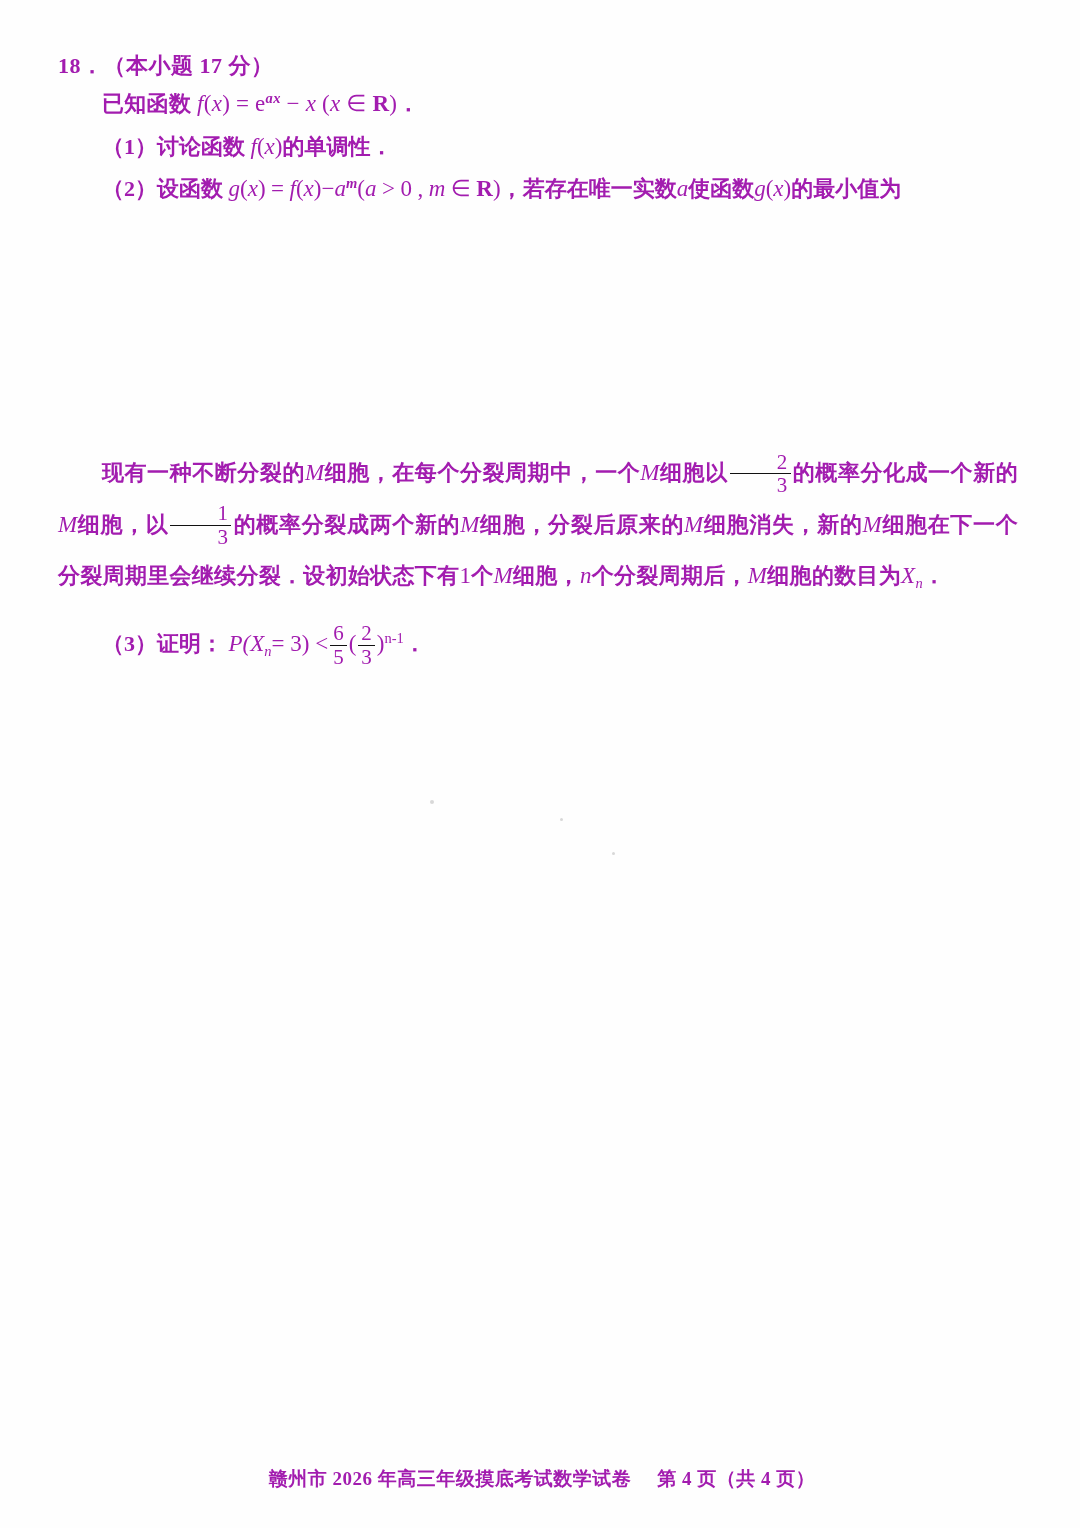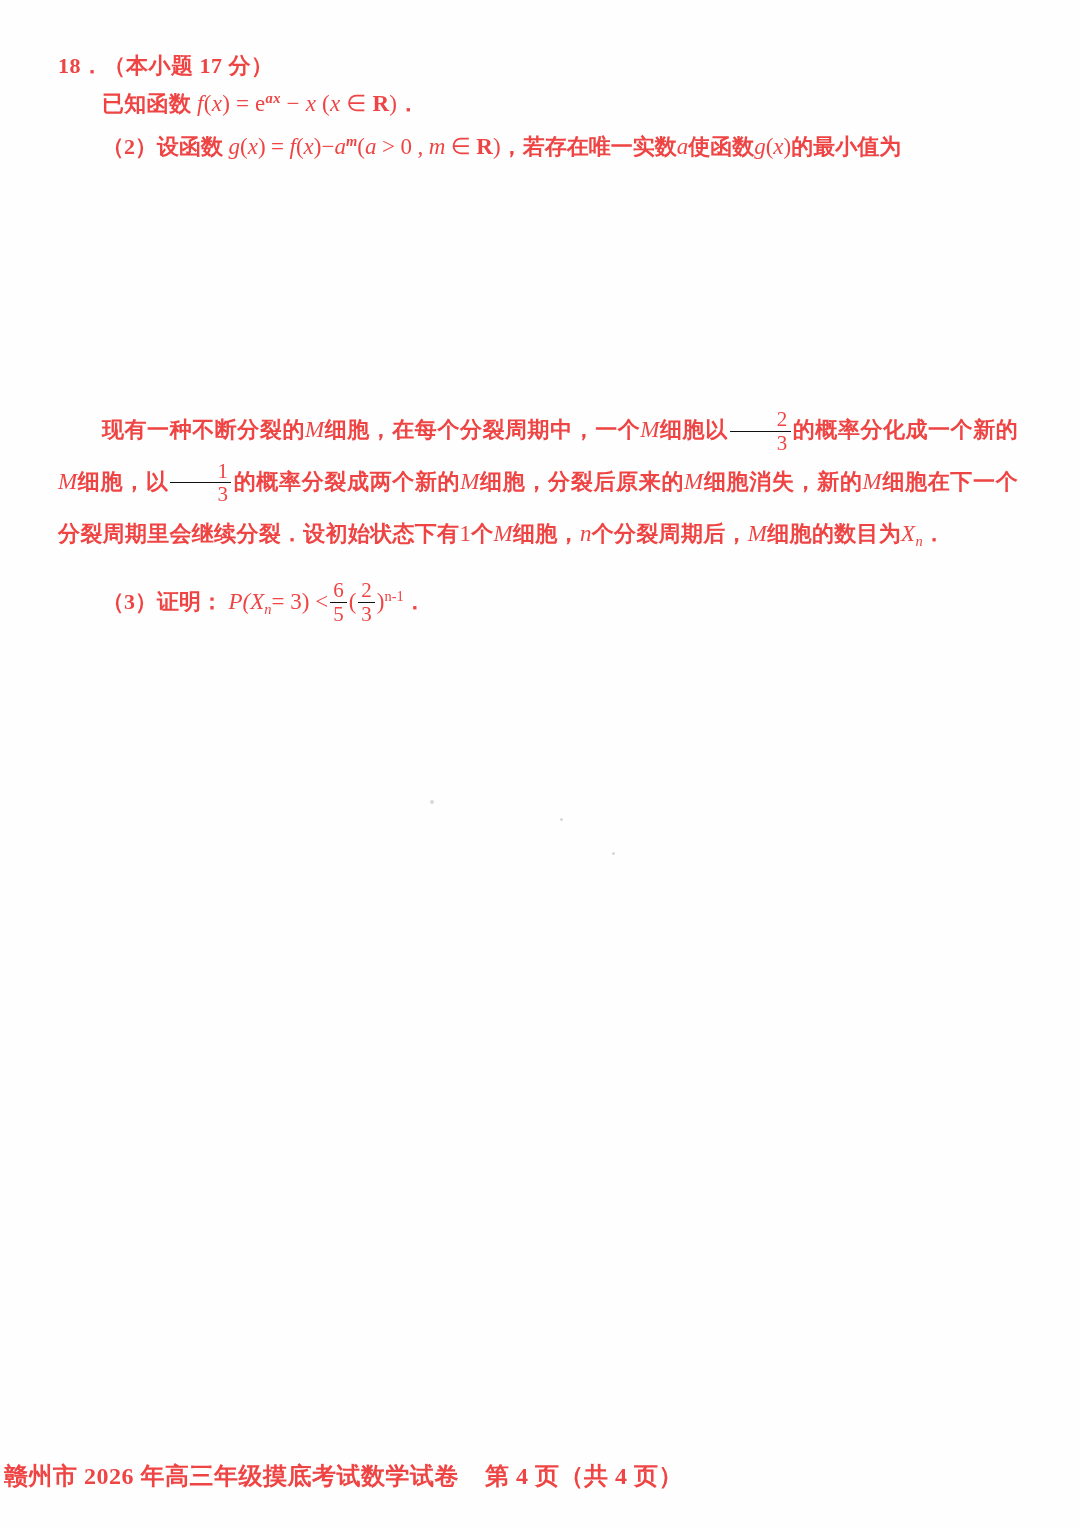--- a/index.html
+++ b/index.html
@@ -6,21 +6,21 @@
     margin: 0;
     padding: 0;
     background: #ffffff;
   }
   .page {
     position: relative;
     width: 1080px;
     height: 1528px;
     background: #fefefe;
     font-family: "Liberation Serif", "DejaVu Serif", serif;
-    color: #ef4444;
+    color: #a21caf;
     overflow: hidden;
   }
   .content {
     position: absolute;
     left: 58px;
     top: 48px;
     width: 960px;
   }
   .qblock { margin-bottom: 0; }
   .qhead {
@@ -98,22 +98,22 @@
     top: -1px;
   }
   .frac .num-t { display: block; padding: 0 3px; }
   .frac .den-b { display: block; padding: 0 3px; border-top: 1.4px solid #111; }
   .gap-lg { height: 236px; }
   .footer {
     position: absolute;
     left: 4px;
     right: 0;
     bottom: 36px;
-    text-align: left;
-    font-size: 24px;
+    text-align: center;
+    font-size: 19px;
     font-weight: bold;
     letter-spacing: 0.5px;
   }
   .footer .pageno { margin-left: 26px; font-weight: bold; }
   .speckle {
     position: absolute;
     background: #d8d8d8;
     border-radius: 50%;
   }
 </style>
@@ -136,20 +136,24 @@
       <div class="para indent">
         <span>已知函数</span>
         <span class="mi">f</span><span class="mn">(</span><span class="mi">x</span><span class="mn">)</span>
         <span class="mn">=</span>
         <span class="mn">e</span><span class="sup">ax</span>
         <span class="mn">−</span>
         <span class="mi">x</span>
         <span class="mn">(</span><span class="mi">x</span> <span class="mn">∈</span> <span class="mbold">R</span><span class="mn">)</span><span>．</span>
       </div>
 
+      <div class="item">
+        <span>（1）</span><span>讨论函数</span>
+        <span class="mi">f</span><span class="mn">(</span><span class="mi">x</span><span class="mn">)</span><span>的单调性．</span>
+      </div>
 
       <div class="item" style="margin-left:44px;">
         <span>（2）</span><span>设函数</span>
         <span class="mi">g</span><span class="mn">(</span><span class="mi">x</span><span class="mn">)</span>
         <span class="mn">=</span>
         <span class="mi">f</span><span class="mn">(</span><span class="mi">x</span><span class="mn">)</span><span class="mn">−</span><span class="mi">a</span><span class="sup">m</span><span class="mn">(</span><span class="mi">a</span> <span class="mn">&gt;</span> <span class="mn">0</span> <span class="mn">,</span> <span class="mi">m</span> <span class="mn">∈</span> <span class="mbold">R</span><span class="mn">)</span><span>，若存在唯一实数</span><span class="mi">a</span><span>使函数</span><span class="mi">g</span><span class="mn">(</span><span class="mi">x</span><span class="mn">)</span><span>的最小值为</span>
       </div>
 
     </div>
 

